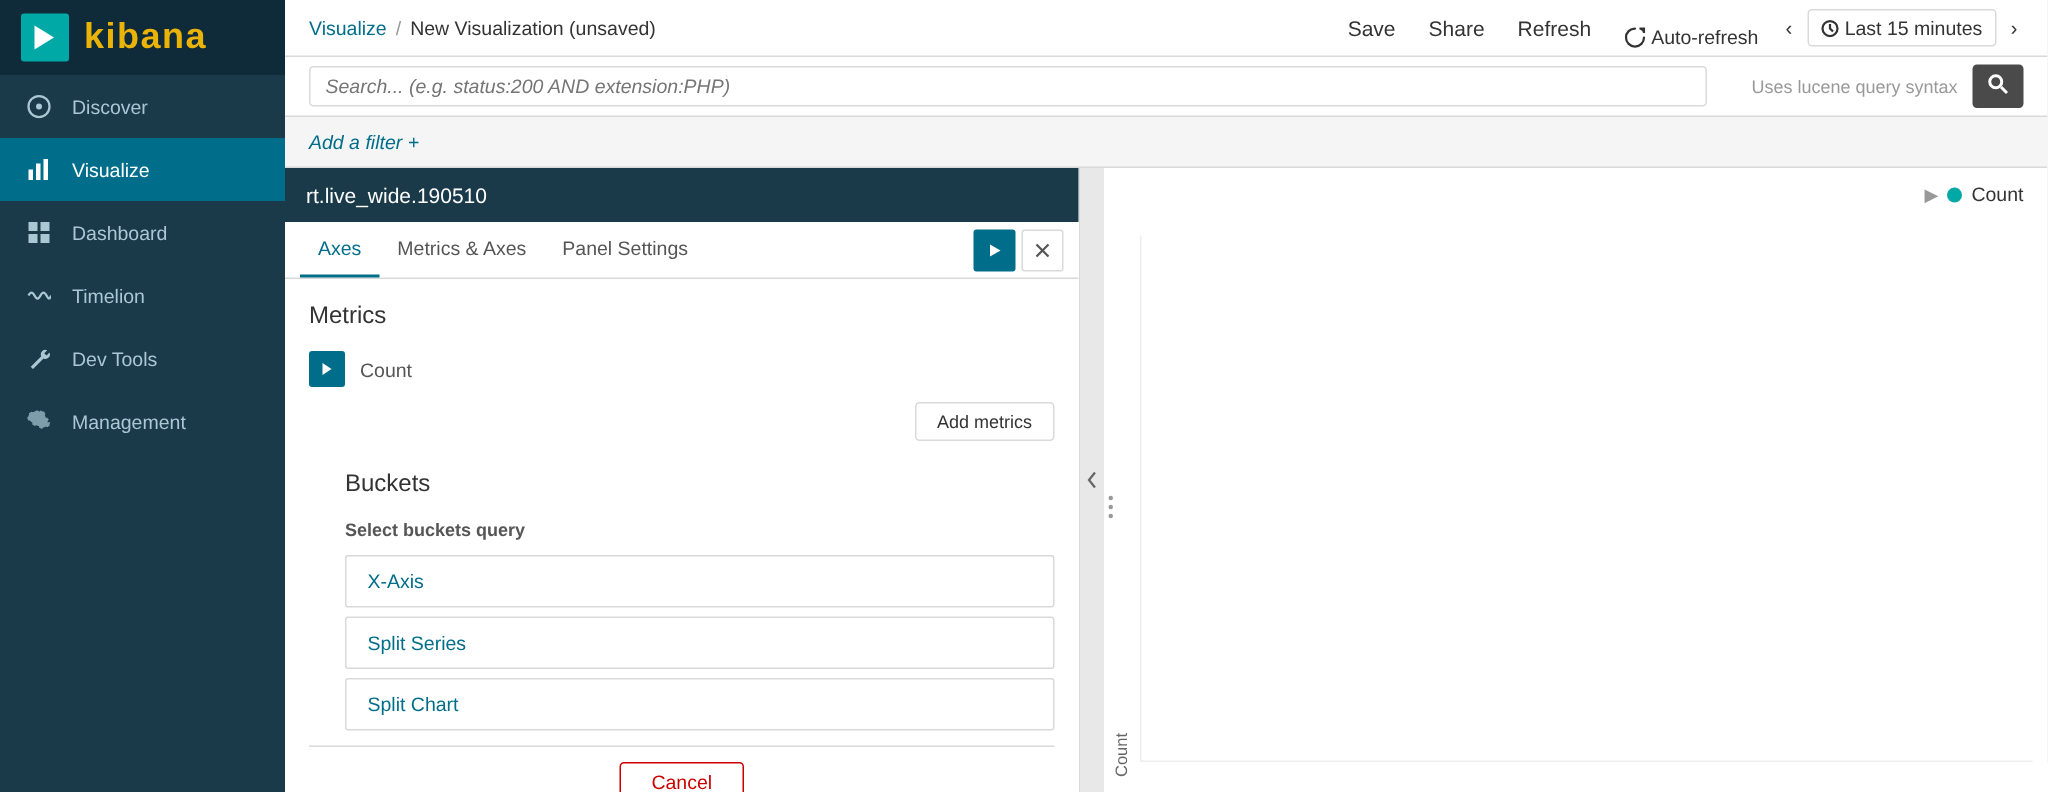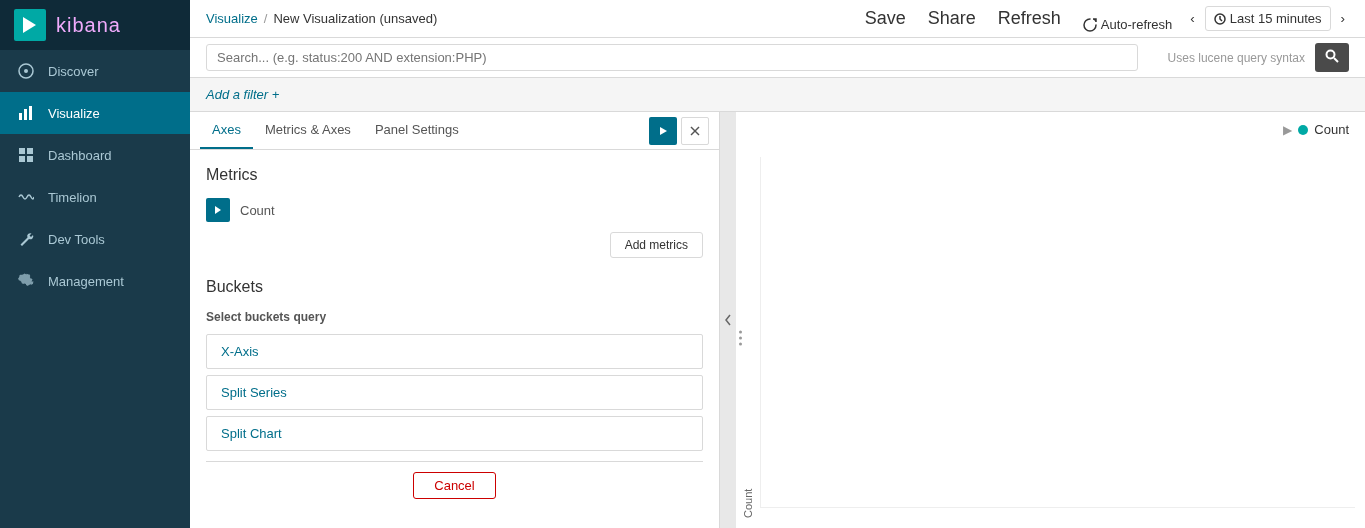--- a/index.html
+++ b/index.html
@@ -5,44 +5,44 @@
     * { box-sizing: border-box; margin: 0; padding: 0; }
     body { font-family: 'Helvetica Neue', Arial, sans-serif; font-size: 13px; background: #f5f5f5; overflow: hidden; }
 
     
     .app-container { display: flex; width: 1365px; height: 528px; overflow: hidden; }
 
     
     .sidebar { width: 190px; background: #1a3a4a; flex-shrink: 0; display: flex; flex-direction: column; }
     .sidebar-logo { display: flex; align-items: center; padding: 12px 14px; background: #0f2a38; height: 50px; }
     .sidebar-logo .logo-box { width: 32px; height: 32px; background: #00a9a5; display: flex; align-items: center; justify-content: center; margin-right: 10px; border-radius: 2px; }
-    .sidebar-logo .logo-text { color: #f0abfc; font-size: 20px; font-weight: 400; letter-spacing: 1px; }
+    .sidebar-logo .logo-text { color: #eab308; font-size: 24px; font-weight: 700; letter-spacing: 1px; }
     .sidebar-item { display: flex; align-items: center; padding: 12px 16px; color: #aac8d4; cursor: pointer; height: 42px; }
     .sidebar-item.active { background: #006e8a; color: white; }
     .sidebar-item .nav-icon { width: 20px; height: 20px; margin-right: 12px; display: flex; align-items: center; justify-content: center; flex-shrink: 0; }
     .sidebar-item .nav-label { font-size: 13px; }
 
     
     .main-content { flex: 1; display: flex; flex-direction: column; overflow: hidden; }
 
     
     .top-bar { display: flex; align-items: center; background: white; border-bottom: 1px solid #d9d9d9; padding: 0 16px; height: 38px; flex-shrink: 0; }
     .breadcrumb { display: flex; align-items: center; font-size: 13px; flex: 1; }
     .breadcrumb a { color: #006e8a; text-decoration: none; }
     .breadcrumb .separator { margin: 0 6px; color: #999; }
     .breadcrumb .current { color: #333; }
     .top-actions { display: flex; align-items: center; gap: 6px; }
-    .top-btn { background: none; border: none; cursor: pointer; color: #333; font-size: 18px; padding: 4px 8px; }
+    .top-btn { background: none; border: none; cursor: pointer; color: #333; font-size: 14px; padding: 4px 8px; }
     .auto-refresh-btn { display: flex; align-items: center; gap: 4px; cursor: pointer; color: #333; font-size: 13px; padding: 4px 8px; margin-top: 12px; }
     .time-btn { display: flex; align-items: center; gap: 4px; cursor: pointer; color: #333; font-size: 13px; padding: 4px 8px; border: 1px solid #d9d9d9; border-radius: 3px; }
     .chevron-btn { background: none; border: none; cursor: pointer; color: #333; padding: 4px; }
 
     
     .search-bar { display: flex; align-items: center; background: #fff; border-bottom: 1px solid #d9d9d9; padding: 4px 16px; height: 40px; flex-shrink: 0; }
-    .search-input { flex: 1; border: 1px solid #d9d9d9; border-radius: 3px; padding: 5px 10px; font-size: 13px; color: #404040; }
+    .search-input { flex: 1; border: 1px solid #d9d9d9; border-radius: 3px; padding: 5px 10px; font-size: 13px; color: #404040; font-style: italic; }
     .lucene-hint { color: #999; font-size: 12px; margin: 0 10px; padding-left: 20px; }
     .search-btn { background: #4a4a4a; border: none; color: white; padding: 6px 10px; cursor: pointer; border-radius: 3px; }
 
     
     .filter-bar { background: #f5f5f5; border-bottom: 1px solid #d9d9d9; padding: 6px 16px; height: 34px; display: flex; align-items: center; flex-shrink: 0; }
     .add-filter-btn { color: #006e8a; font-size: 13px; cursor: pointer; display: flex; align-items: center; gap: 4px; background: none; border: none; font-style: italic; }
 
     
     .viz-container { display: flex; flex: 1; overflow: hidden; }
 
@@ -58,21 +58,21 @@
 
     
     .panel-content { padding: 16px; }
     .section-title { font-size: 16px; color: #333; margin-bottom: 14px; font-weight: 400; }
     .metric-item { display: flex; align-items: center; margin-bottom: 10px; }
     .metric-expand-btn { background: #006e8a; border: none; color: white; width: 24px; height: 24px; cursor: pointer; border-radius: 2px; display: flex; align-items: center; justify-content: center; margin-right: 10px; flex-shrink: 0; }
     .metric-label { flex: 1; font-size: 13px; color: #333; }
     .metric-type { font-size: 13px; color: #555; }
     .add-metrics-btn { border: 1px solid #d9d9d9; background: white; color: #333; padding: 5px 14px; cursor: pointer; font-size: 12px; margin-top: 6px; margin-left: auto; display: block; border-radius: 3px; }
 
-    .buckets-section { margin-top: 20px; }
+    .buckets-section { margin-top: 20px; margin-left: 24px; }
     .buckets-subtitle { font-size: 12px; font-weight: 600; color: #555; margin-bottom: 10px; }
     .bucket-option { border: 1px solid #d9d9d9; padding: 9px 14px; margin-bottom: 6px; cursor: pointer; color: #006e8a; font-size: 13px; border-radius: 2px; background: white; }
 
     .panel-footer { padding: 10px 16px; border-top: 1px solid #d9d9d9; display: flex; justify-content: center; margin-top: 10px; }
     .cancel-btn { border: 1px solid #c00; background: white; color: #c00; padding: 5px 20px; cursor: pointer; font-size: 13px; border-radius: 3px; }
 
     
     .collapse-arrow { width: 16px; cursor: pointer; background: #e8e8e8; border: none; display: flex; align-items: center; justify-content: center; align-self: stretch; flex-shrink: 0; }
 
     
@@ -204,20 +204,23 @@
       </button>
     </div>
 
     <div class="filter-bar">
       <button class="add-filter-btn">Add a filter +</button>
     </div>
 
     <div class="viz-container">
 
       <div class="left-panel">
+        <div class="panel-header">
+          <span>rt.live_wide.190510</span>
+        </div>
         <div class="panel-tabs">
           <div class="panel-tab active">
             <span>Axes</span>
           </div>
           <div class="panel-tab">
             <span>Metrics &amp; Axes</span>
           </div>
           <div class="panel-tab">
             <span>Panel Settings</span>
           </div>

